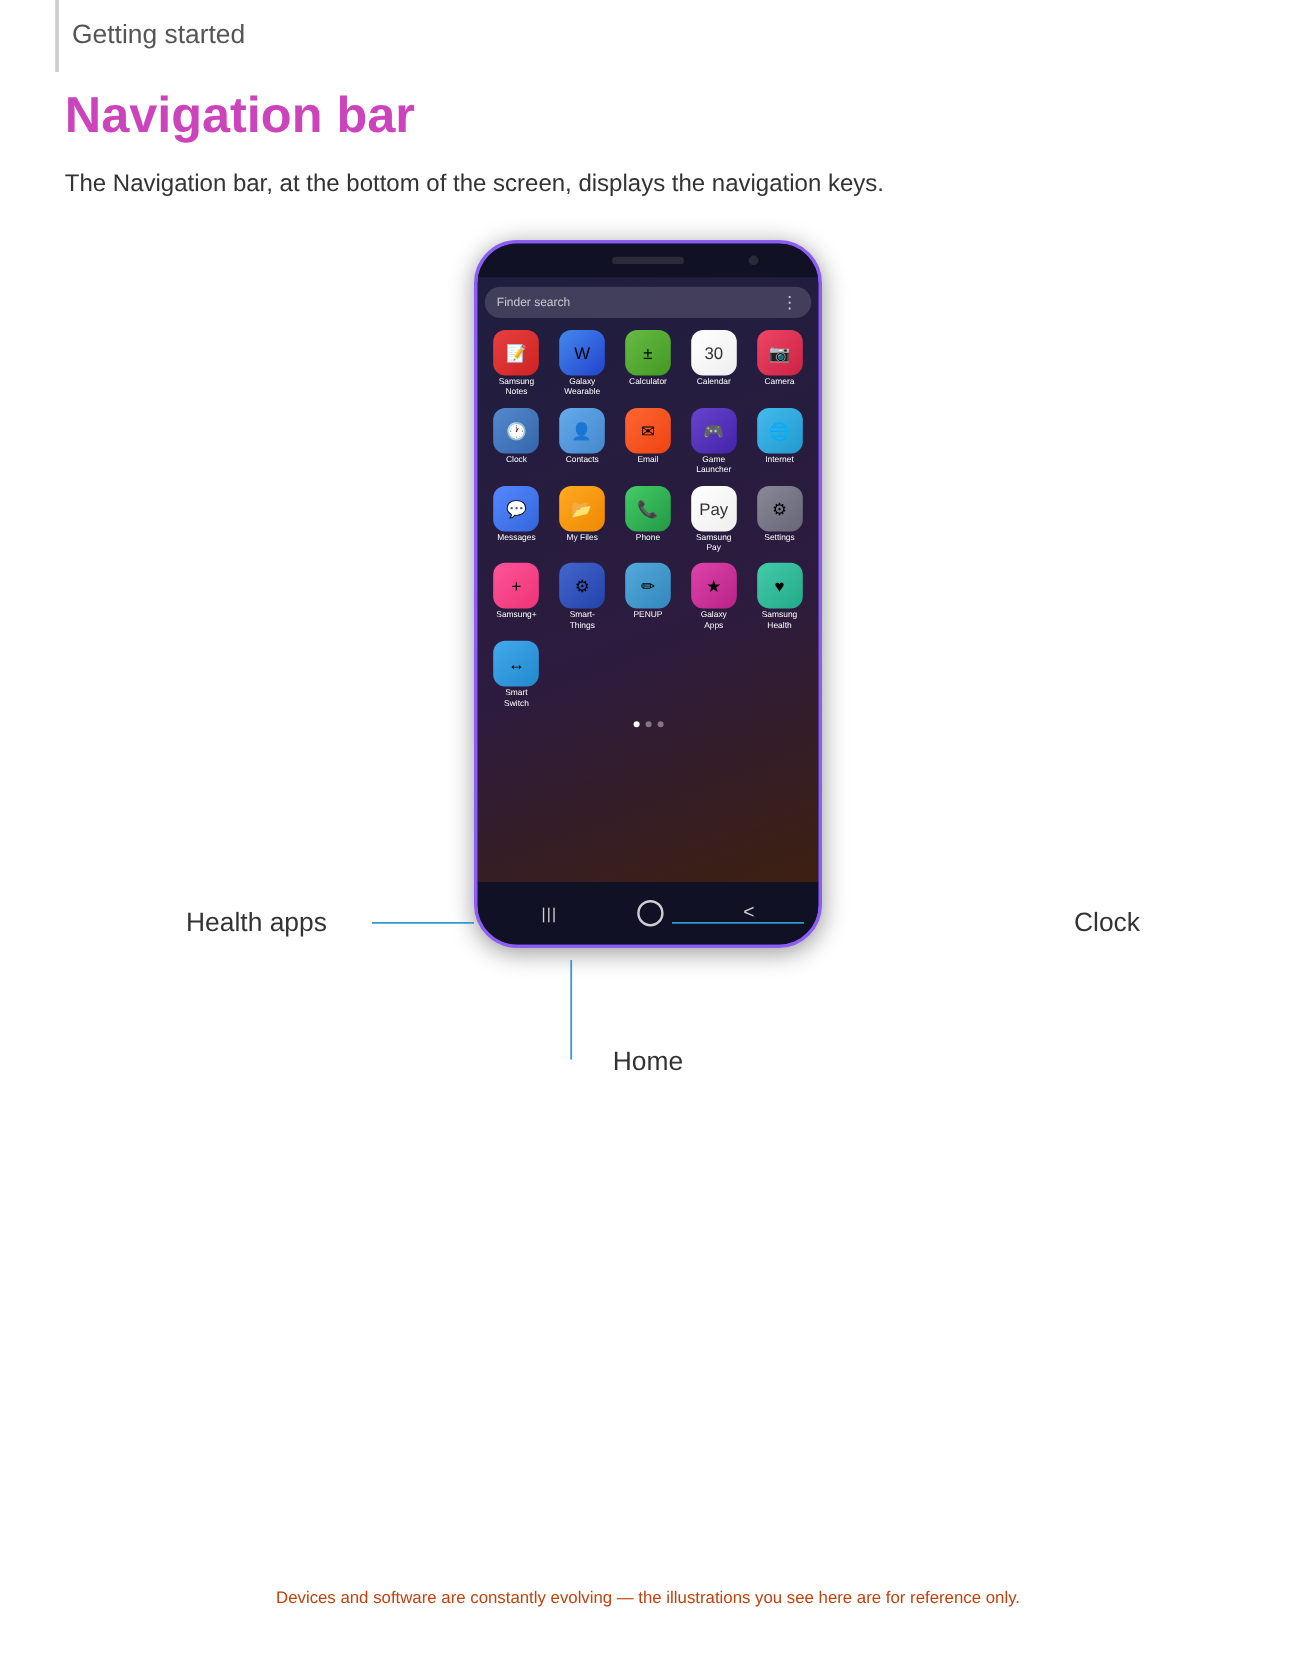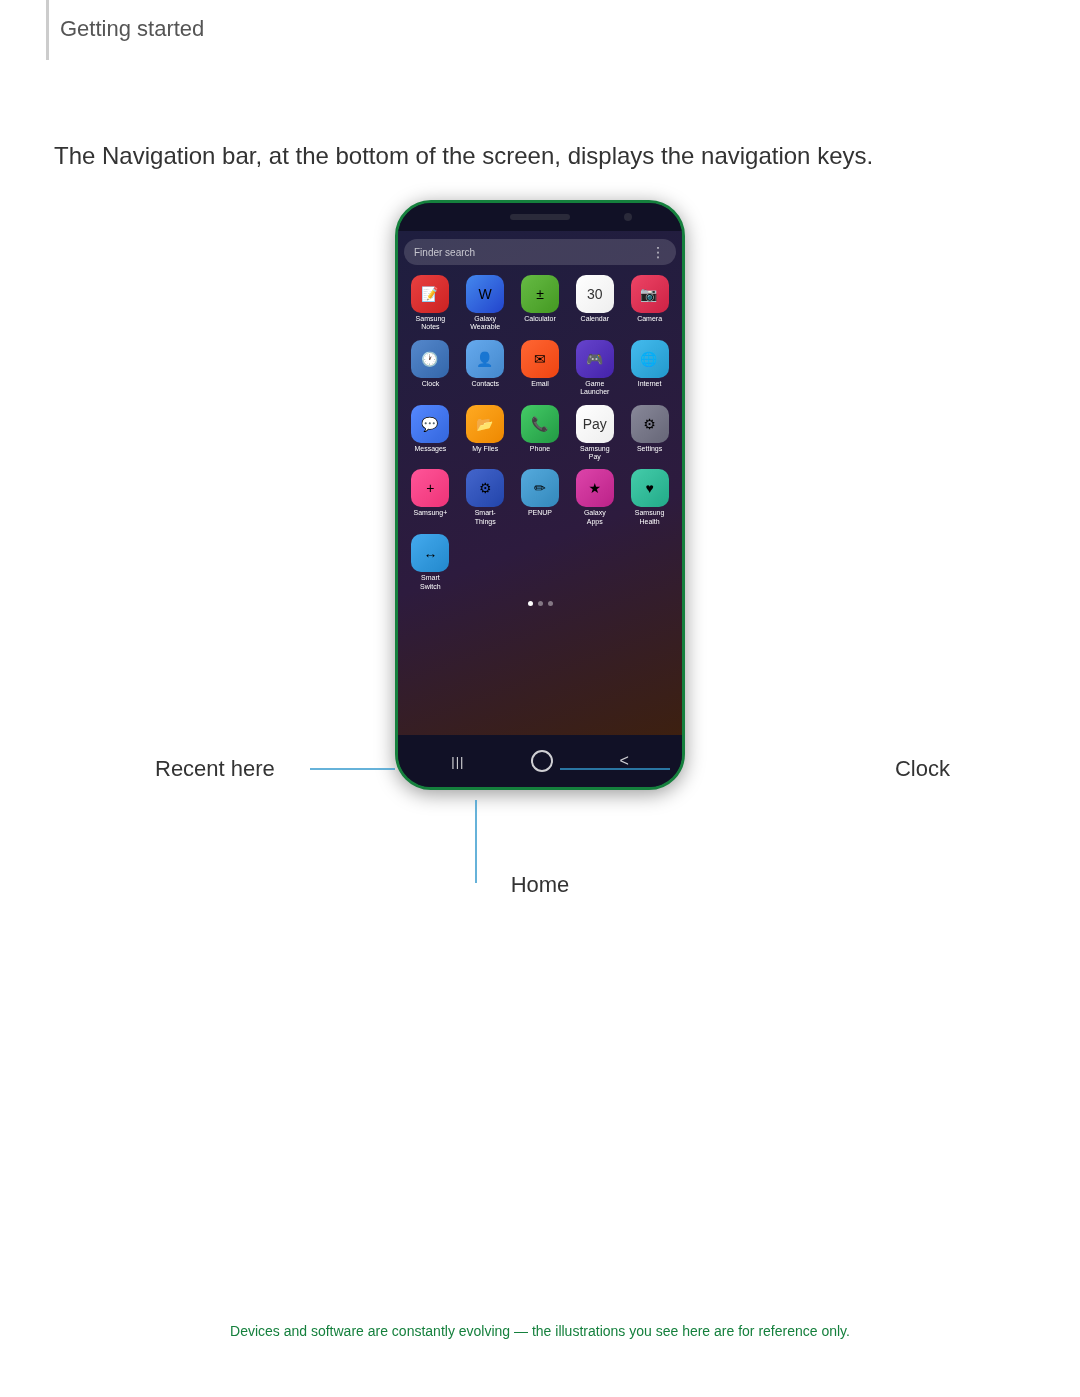--- a/index.html
+++ b/index.html
@@ -44,42 +44,42 @@
       left: 54px;
       font-size: 42px;
       font-weight: 700;
       color: #cc44bb;
     }
 
     .description {
       position: absolute;
       top: 138px;
       left: 54px;
-      font-size: 24px;
+      font-size: 20px;
       color: #333;
       line-height: 1.5;
     }
 
     
     .phone-wrapper {
       position: absolute;
       top: 200px;
       left: 50%;
       transform: translateX(-50%);
       width: 290px;
     }
 
     
     .phone-shell {
       width: 290px;
       height: 590px;
       background: #1a1a2e;
       border-radius: 36px;
       position: relative;
-      border: 3px solid #15803d;
+      border: 3px solid #8b5cf6;
       box-shadow: 0 4px 20px rgba(0,0,0,0.4);
       overflow: hidden;
     }
 
     
     .phone-top-bar {
       width: 100%;
       height: 28px;
       background: #111126;
       display: flex;
@@ -275,37 +275,38 @@
     
     .footer {
       position: absolute;
       bottom: 50px;
       left: 0;
       right: 0;
       text-align: center;
     }
     .footer-text {
       font-size: 14px;
-      color: #15803d;
+      color: #c2410c;
       margin-bottom: 8px;
     }
     .footer-page {
       font-size: 18px;
       color: #555;
     }
   </style>
 </head>
 <body>
 
 <div class="page-container">
 
   <div class="top-border"></div>
 
   <div class="getting-started">Getting started</div>
 
+  <h1 class="section-title">Navigation bar</h1>
 
   <p class="description">The Navigation bar, at the bottom of the screen, displays the navigation keys.</p>
 
   <div class="phone-wrapper">
     <div class="phone-shell">
 
       <div class="phone-top-bar">
         <div class="speaker"></div>
         <div class="camera"></div>
       </div>
@@ -435,21 +436,21 @@
 
   <svg class="annotation-svg" xmlns="http://www.w3.org/2000/svg">
 
     <line x1="310" y1="769" x2="395" y2="769" stroke="#3399cc" stroke-width="1.5"></line>
 
     <line x1="560" y1="769" x2="670" y2="769" stroke="#3399cc" stroke-width="1.5"></line>
 
     <line x1="476" y1="800" x2="476" y2="883" stroke="#3399cc" stroke-width="1.5"></line>
   </svg>
 
-  <div class="label-recent-apps">Recent here</div>
+  <div class="label-recent-apps">Health apps</div>
 
   <div class="label-back">Clock</div>
 
   <div class="label-home">Home</div>
 
   <div class="footer">
     <div class="footer-text">Devices and software are constantly evolving — the illustrations you see here are for reference only.</div>
   </div>
 
 </div>

